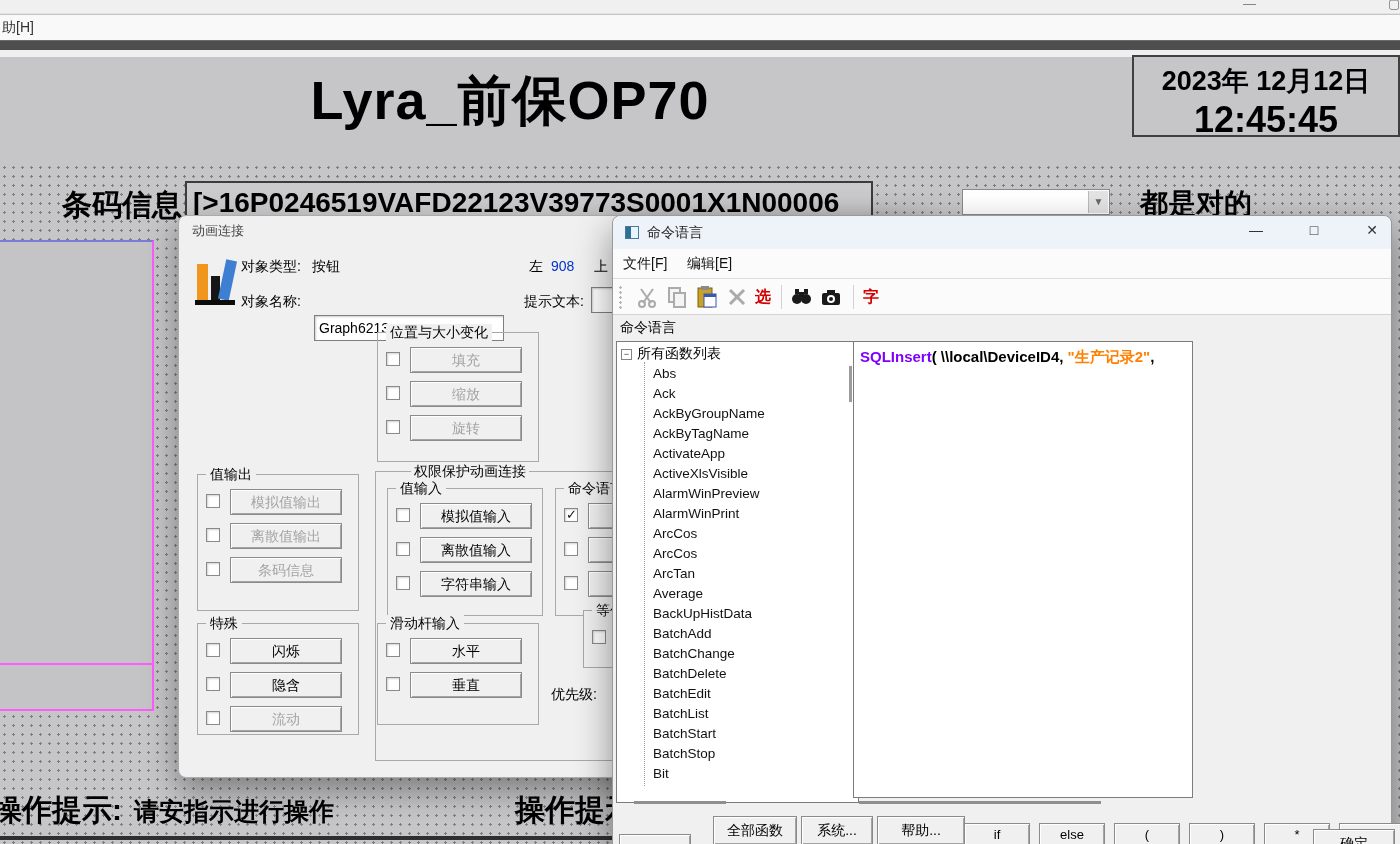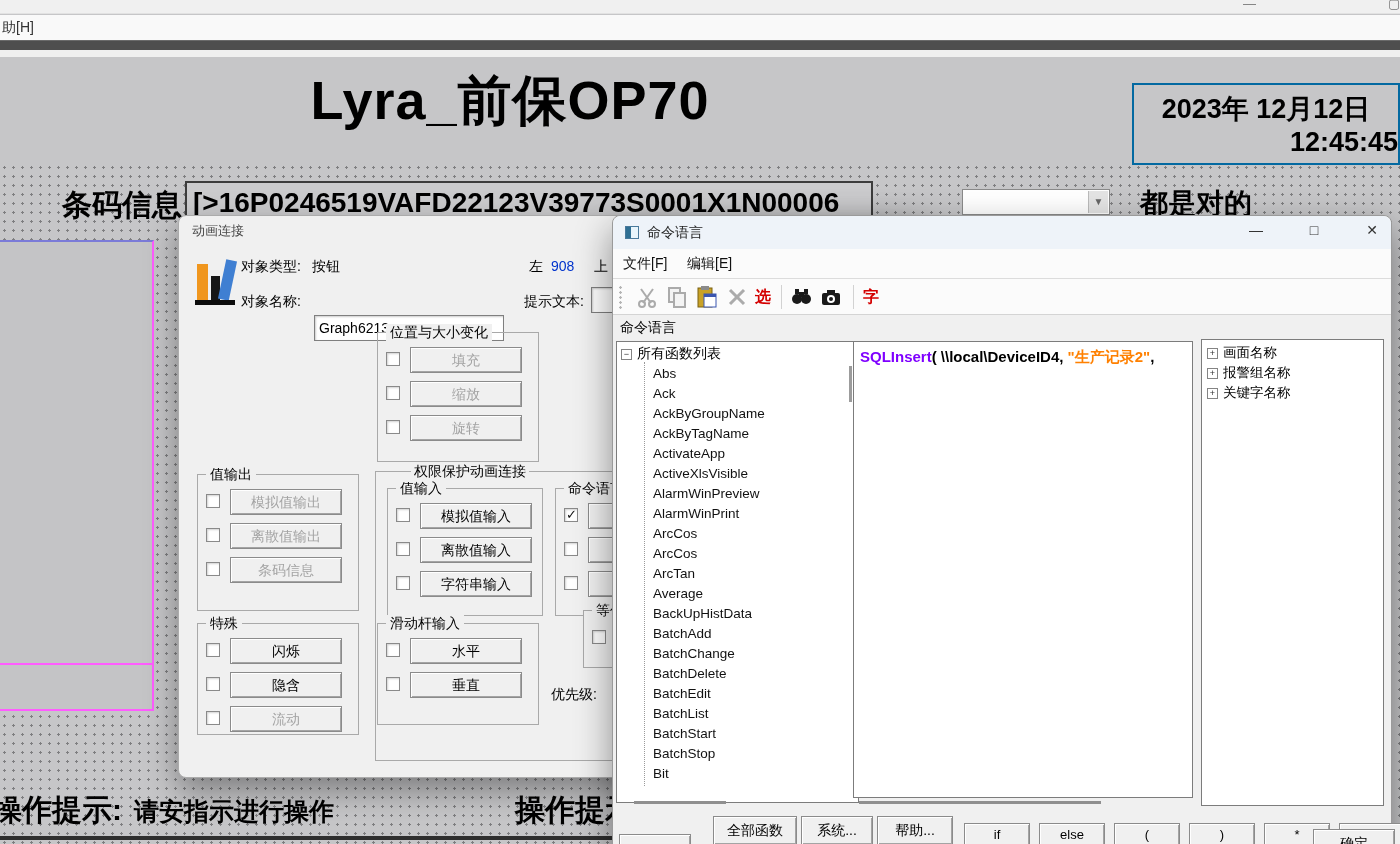--- a/index.html
+++ b/index.html
@@ -20,23 +20,23 @@
   .lightstrip { left:0; top:50px; width:1400px; height:7px; background:#efefef; }
 
   
   .canvas { left:0; top:57px; width:1400px; height:787px; background:#c6c6c8; }
   .dotted { position:absolute; left:0; top:106px; width:1400px; height:681px;
     background-image:radial-gradient(#7e7e80 1.1px, transparent 1.4px);
     background-size:9px 9px; }
   .hmi-title { position:absolute; left:160px; top:8px; width:700px; text-align:center;
     font-size:54px; font-weight:700; color:#000; letter-spacing:1px; }
   .dtbox { position:absolute; left:1132px; top:-2px; width:268px; height:82px;
-    border:2px solid #0369a1; text-align:center;margin-top:28px; }
+    border:2px solid #404040; text-align:center; }
   .dtbox .d1 { margin-top:6px; font-size:27px; font-weight:700; }
-  .dtbox .d2 { font-size:27px; font-weight:700;text-align:right; }
+  .dtbox .d2 { font-size:36px; font-weight:700; }
   .barcode-label { position:absolute; left:62px; top:128px; font-size:30px; font-weight:700; }
   .barcode-box { position:absolute; left:185px; top:124px; width:688px; height:44px;
     background:#cbcbcd; border:2px solid #3c3c3c; font-size:28px; font-weight:700;
     line-height:40px; padding-left:6px; white-space:nowrap; overflow:hidden; }
   .combo { position:absolute; left:962px; top:132px; width:148px; height:26px;
     background:#fff; border:1px solid #8a8a8a; }
   .combo .arrow { position:absolute; right:1px; top:1px; width:20px; height:22px;
     background:#e4e4e4; border-left:1px solid #bbb; text-align:center; color:#666;
     font-size:10px; line-height:22px; }
   .note { position:absolute; left:1140px; top:128px; font-size:28px; font-weight:700; }
@@ -338,32 +338,25 @@
         <div class="thumb" style="left:18px; width:92px;"></div>
       </div>
 
     <div class="white-panel" style="left:240px; top:125px; width:340px; height:457px;">
       <div class="code-line"><span style="color: rgb(127, 0, 255);">SQLInsert</span><span style="color: rgb(0, 0, 0);">( \\local\DeviceID4, </span><span style="color: rgb(255, 128, 0);">"生产记录2"</span><span style="color: rgb(0, 0, 0);">,</span></div>
     </div>
     <div class="hscroll" style="left:240px; top:582px; width:340px;">
         <div class="thumb" style="left:6px; width:242px;"></div>
       </div>
 
-    <div class="white-panel" style="left:588px; top:123px; width:183px; height:467px;">
-      <div style="position:absolute; left:5px; top:4px;">
-          <div class="rt-item"><span class="pmbox">+</span>画面名称</div>
-          <div class="rt-item"><span class="pmbox">+</span>报警组名称</div>
-          <div class="rt-item"><span class="pmbox">+</span>关键字名称</div>
-        </div>
-    </div>
 
     <div class="btn95 cmd-bottom-btn" style="left:6px; top:618px; width:72px;"></div>
     <div class="btn95 cmd-bottom-btn" style="left:100px; top:600px; width:84px;">全部函数</div>
     <div class="btn95 cmd-bottom-btn" style="left:188px; top:600px; width:72px;">系统...</div>
-    <div class="btn95 cmd-bottom-btn" style="left:264px; top:600px; width:76px;">帮助...</div>
+    <div class="btn95 cmd-bottom-btn" style="left:264px; top:600px; width:88px;">帮助...</div>
     <div>
         <div class="btn95 opbtn" style="left: 351px;">if</div>
         <div class="btn95 opbtn" style="left: 426px;">else</div>
         <div class="btn95 opbtn" style="left: 501px;">(</div>
         <div class="btn95 opbtn" style="left: 576px;">)</div>
         <div class="btn95 opbtn" style="left: 651px;">*</div>
         <div class="btn95 opbtn" style="left: 726px;">/</div>
       </div>
     <div class="btn95 cmd-bottom-btn" style="left:700px; top:613px; width:82px;">确定</div>
   </div>

